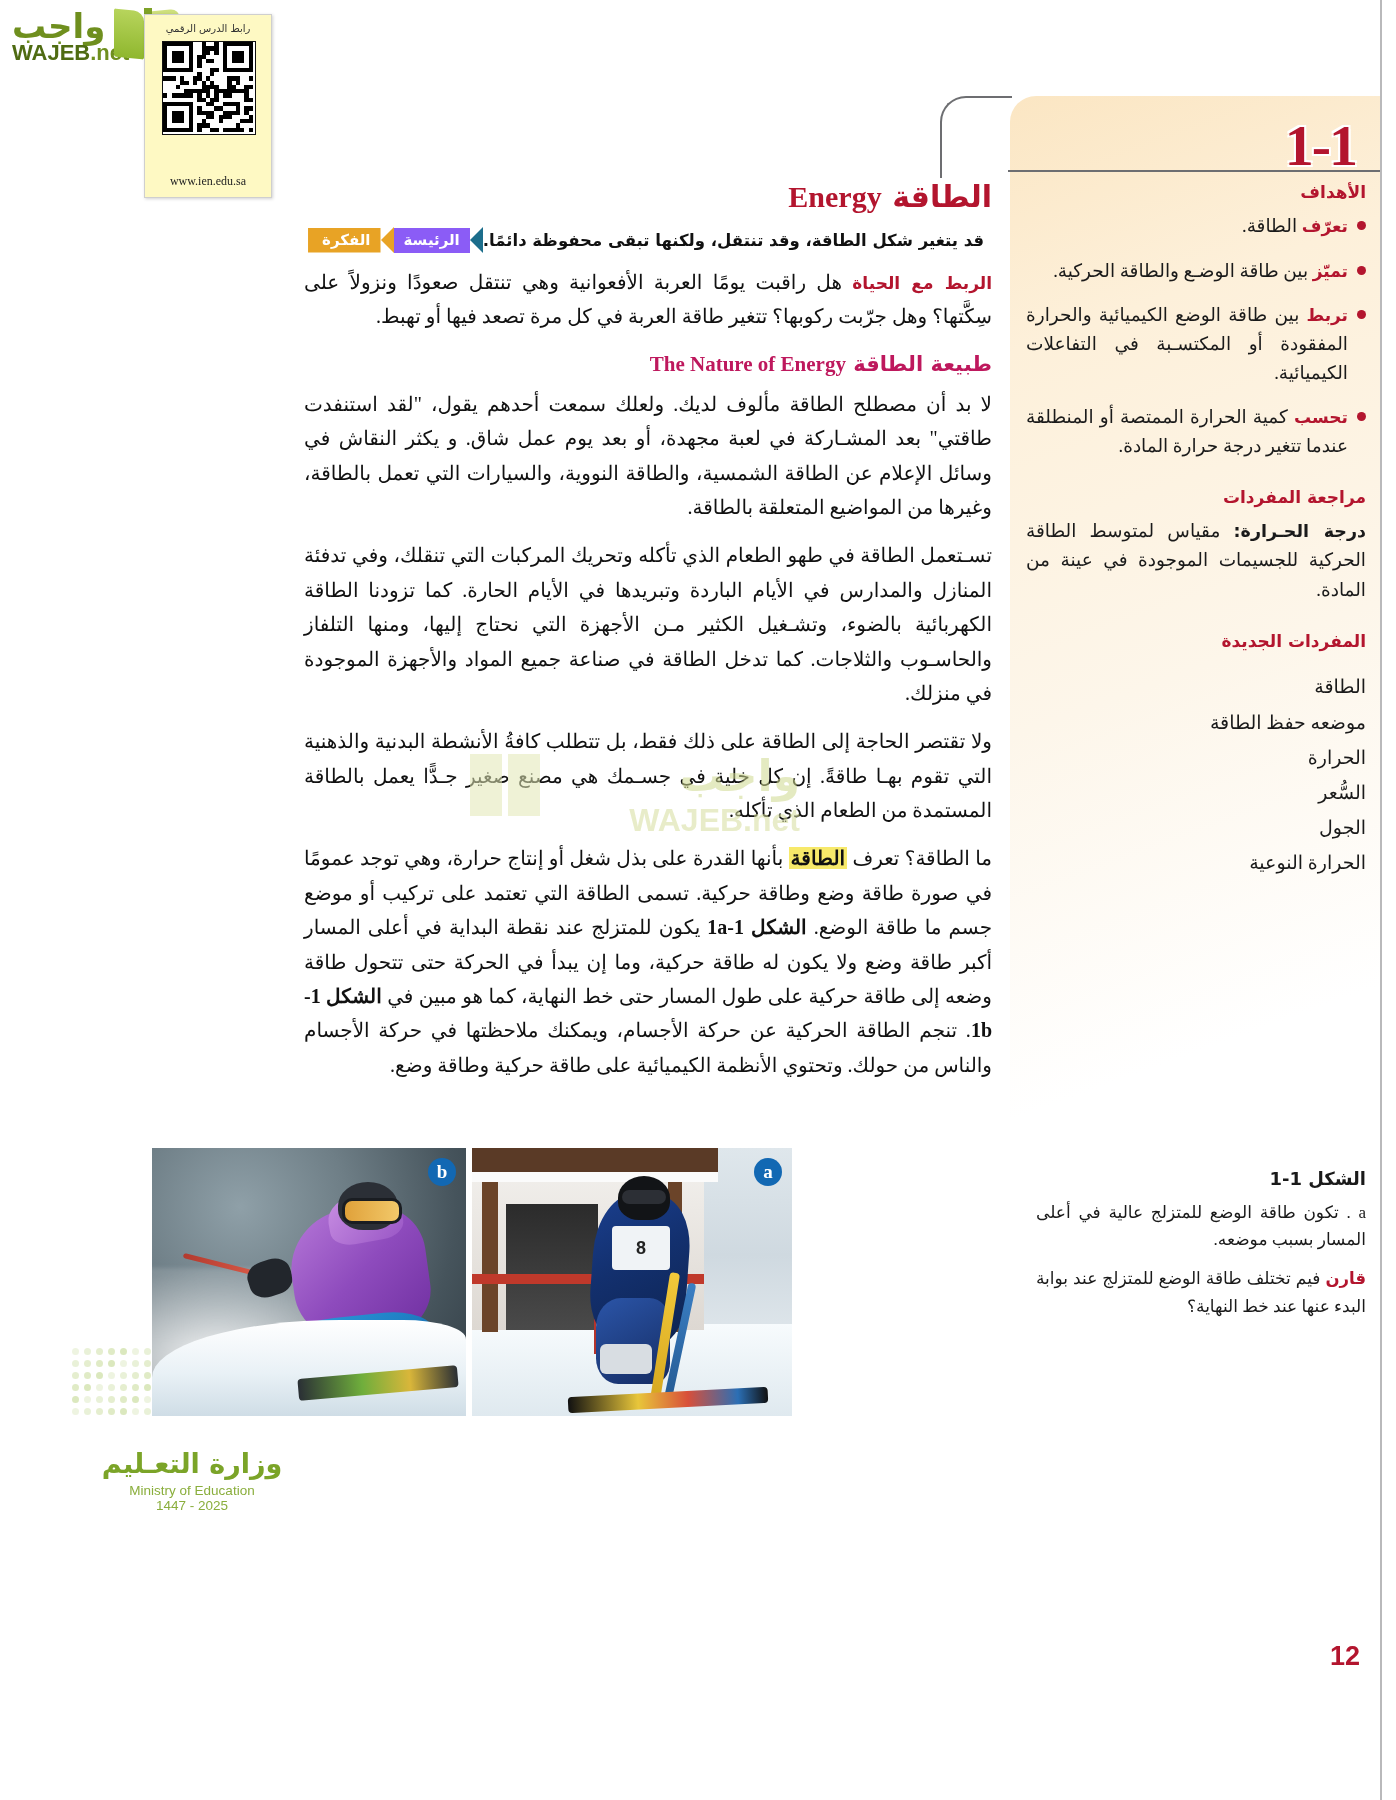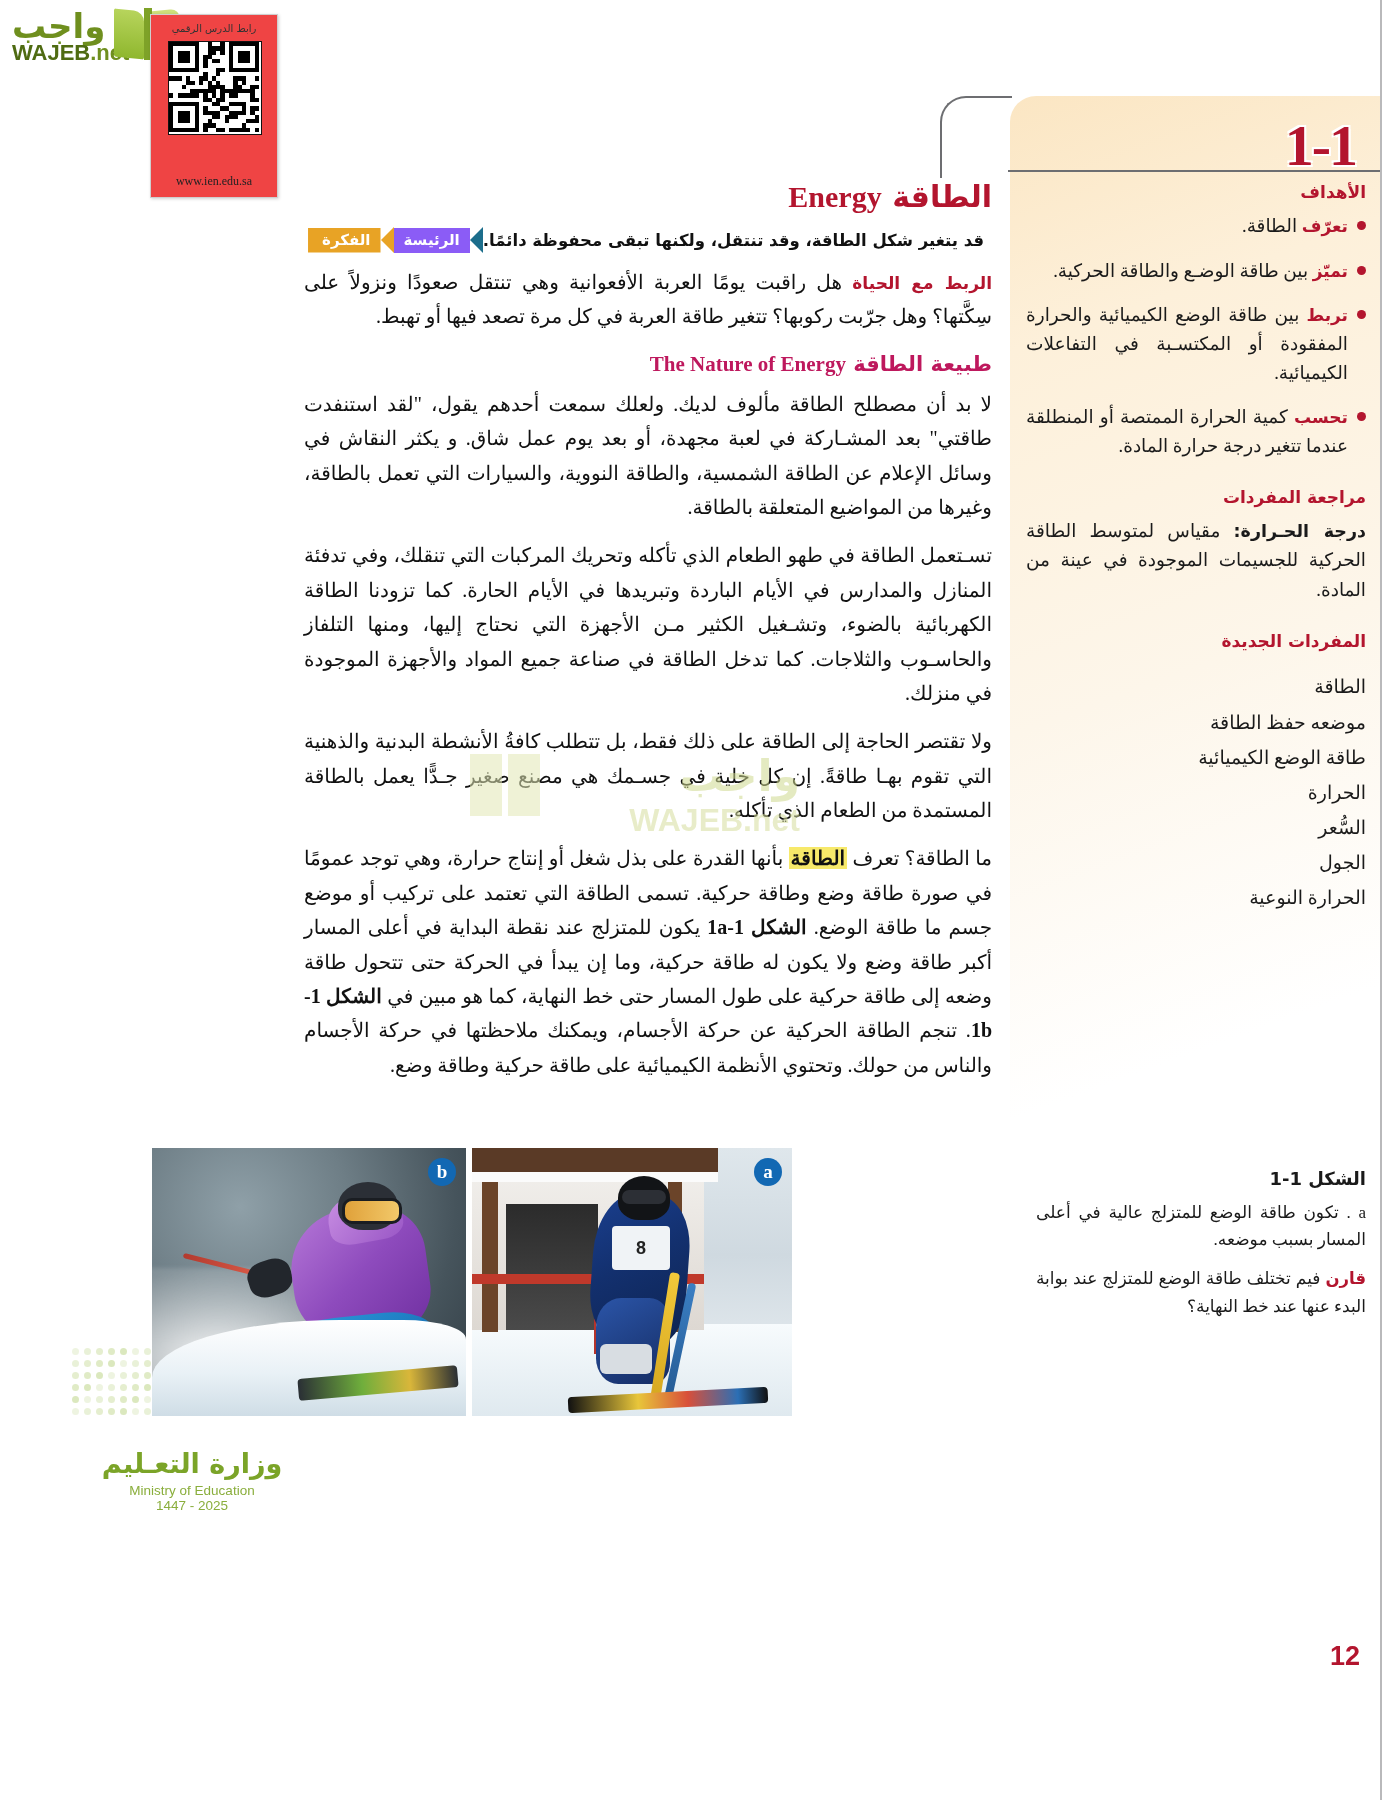--- a/index.html
+++ b/index.html
@@ -23,21 +23,21 @@
   .book .pg{position:absolute;top:4px;width:30px;height:48px;background:#9ec63b;
       border-radius:2px 10px 2px 2px;}
   .book .pg.l{left:0;background:linear-gradient(180deg,#b7d45c,#8fb72e);
       transform:skewY(6deg);}
   .book .pg.r{left:36px;background:linear-gradient(180deg,#cfe07e,#a9c84a);
       transform:skewY(-6deg);}
   .book .spine{position:absolute;left:30px;top:2px;width:8px;height:52px;background:#7ea228;}
 
   
   .qr-card{position:absolute;left:144px;top:14px;width:126px;height:182px;
-      background:#ef4444;border:1px solid #cfcfcf;box-shadow:1px 1px 3px rgba(0,0,0,.18);margin-left:6px;}
+      background:#fef9c3;border:1px solid #cfcfcf;box-shadow:1px 1px 3px rgba(0,0,0,.18);}
   .qr-title{position:absolute;top:8px;right:6px;left:6px;text-align:center;
       font-family:"DejaVu Sans",sans-serif;font-size:10px;color:#333;direction:rtl;}
   .qr-box{position:absolute;left:17px;top:26px;width:92px;height:92px;background:#fff;
       border:1px solid #111;}
   .qr-url{position:absolute;left:0;right:0;bottom:8px;text-align:center;
       font-family:"Liberation Serif",serif;font-size:12px;color:#222;}
   .qr-px{position:absolute;background:#000;}
 
   
   .tab-panel{position:absolute;right:16px;top:96px;width:370px;height:1030px;
@@ -484,21 +484,20 @@
 
     <h3 style="margin-top:26px;">مراجعة المفردات</h3>
     <p class="vocab-def">
       <b>درجة الحـرارة:</b><span> مقياس لمتوسط الطاقة الحركية للجسيمات الموجودة في عينة من المادة.</span>
     </p>
 
     <h3 style="margin-top:26px;margin-bottom:18px;">المفردات الجديدة</h3>
     <ul class="newvocab">
       <li>الطاقة</li>
       <li>موضعه حفظ الطاقة</li>
-      <li>طاقة الوضع الكيميائية</li>
       <li>الحرارة</li>
       <li>السُّعر</li>
       <li>الجول</li>
       <li>الحرارة النوعية</li>
     </ul>
   </div>
 
   <div class="main">
 
     <div class="title-row">

